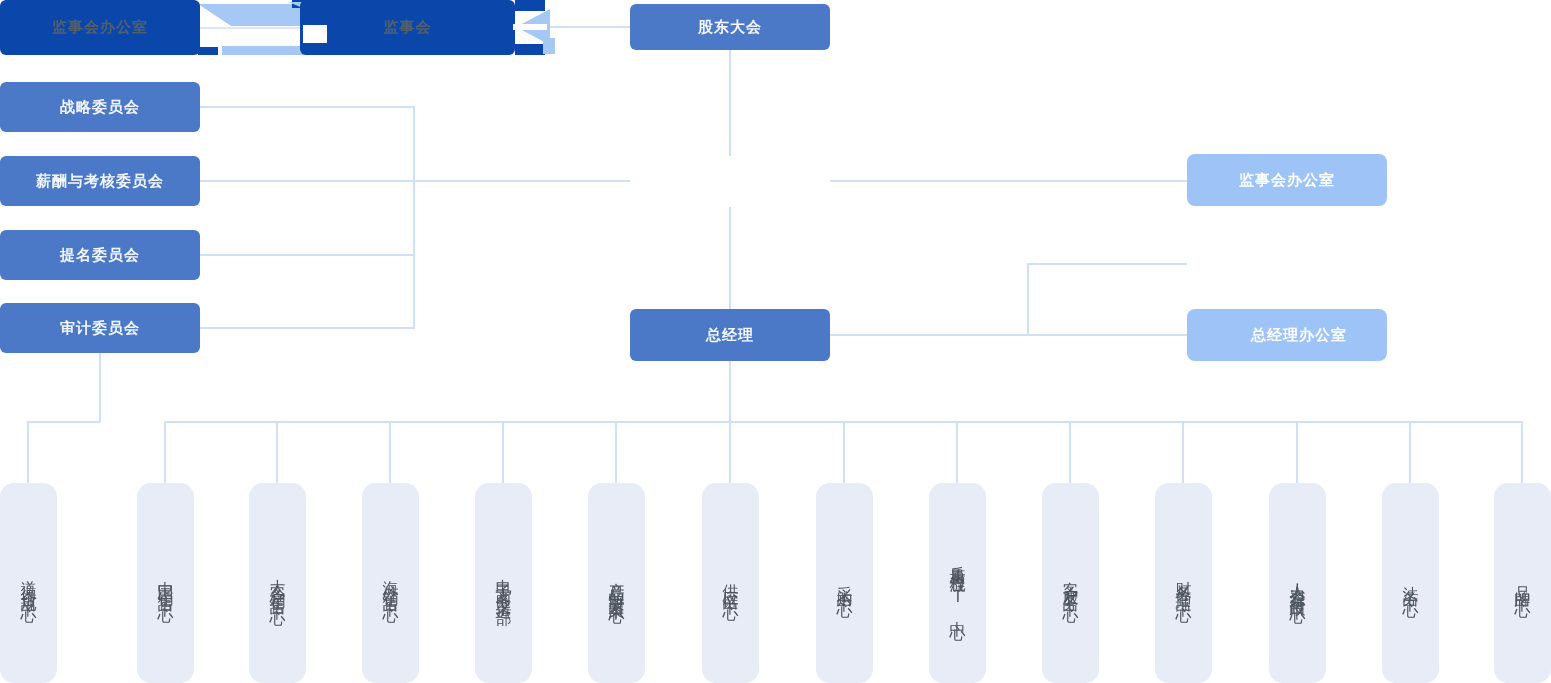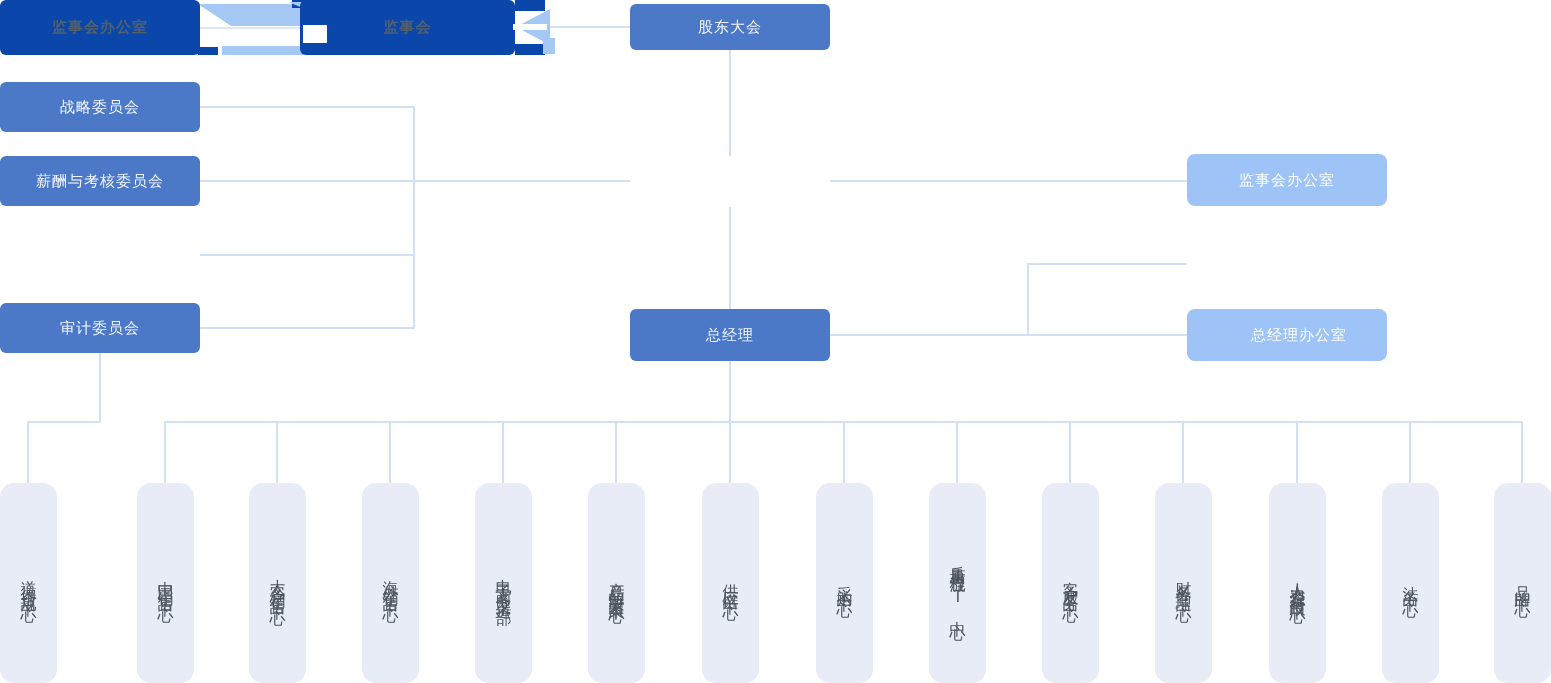--- a/index.html
+++ b/index.html
@@ -12,21 +12,21 @@
     --center-text:#4d545e;
     --dark-text:#50606f;
     --node-text:#f2f7fe;
   }
   *{margin:0;padding:0;box-sizing:border-box;}
   html,body{background:#fff;}
   body{font-family:"Liberation Sans","DejaVu Sans",sans-serif;}
   .canvas{position:relative;width:1551px;height:683px;background:#fff;overflow:hidden;}
 
   .node{position:absolute;display:flex;align-items:center;justify-content:center;
-        font-size:15px;letter-spacing:1px;color:var(--node-text);}
+        font-size:15px;letter-spacing:1px;color:var(--node-text);font-weight:bold;}
   .mid{background:var(--mid-blue);border-radius:6px;}
   .lightbox{background:var(--light-blue);border-radius:8px;color:#fff;}
   .darkbox{background:var(--dark-blue);border-radius:6px;color:var(--dark-text);font-weight:bold;}
 
   .centerbox{position:absolute;top:483px;width:57px;height:200px;background:var(--center-bg);
         border-radius:14px;display:flex;align-items:center;justify-content:center;}
   .centerbox span{writing-mode:vertical-rl;text-orientation:upright;
         font-size:16px;letter-spacing:5px;color:var(--center-text);line-height:1;}
 
   .h,.v{position:absolute;background:var(--line);}
@@ -104,20 +104,23 @@
   <div class="node mid" style="left:630px;top:309px;width:200px;height:52px;">
     <span>总经理</span>
   </div>
 
   <div class="node mid" style="left:0;top:156px;width:200px;height:50px;">
     <span>薪酬与考核委员会</span>
   </div>
   <div class="node mid" style="left:0;top:82px;width:200px;height:50px;">
     <span>战略委员会</span>
   </div>
+  <div class="node mid" style="left:0;top:230px;width:200px;height:50px;">
+    <span>提名委员会</span>
+  </div>
   <div class="node mid" style="left:0;top:303px;width:200px;height:50px;">
     <span>审计委员会</span>
   </div>
 
   <div class="node lightbox" style="left:1187px;top:154px;width:200px;height:52px;">
     <span>监事会办公室</span>
   </div>
   <div class="node lightbox" style="left:1187px;top:309px;width:200px;height:52px;padding-left:24px;">
     <span>总经理办公室</span>
   </div>

